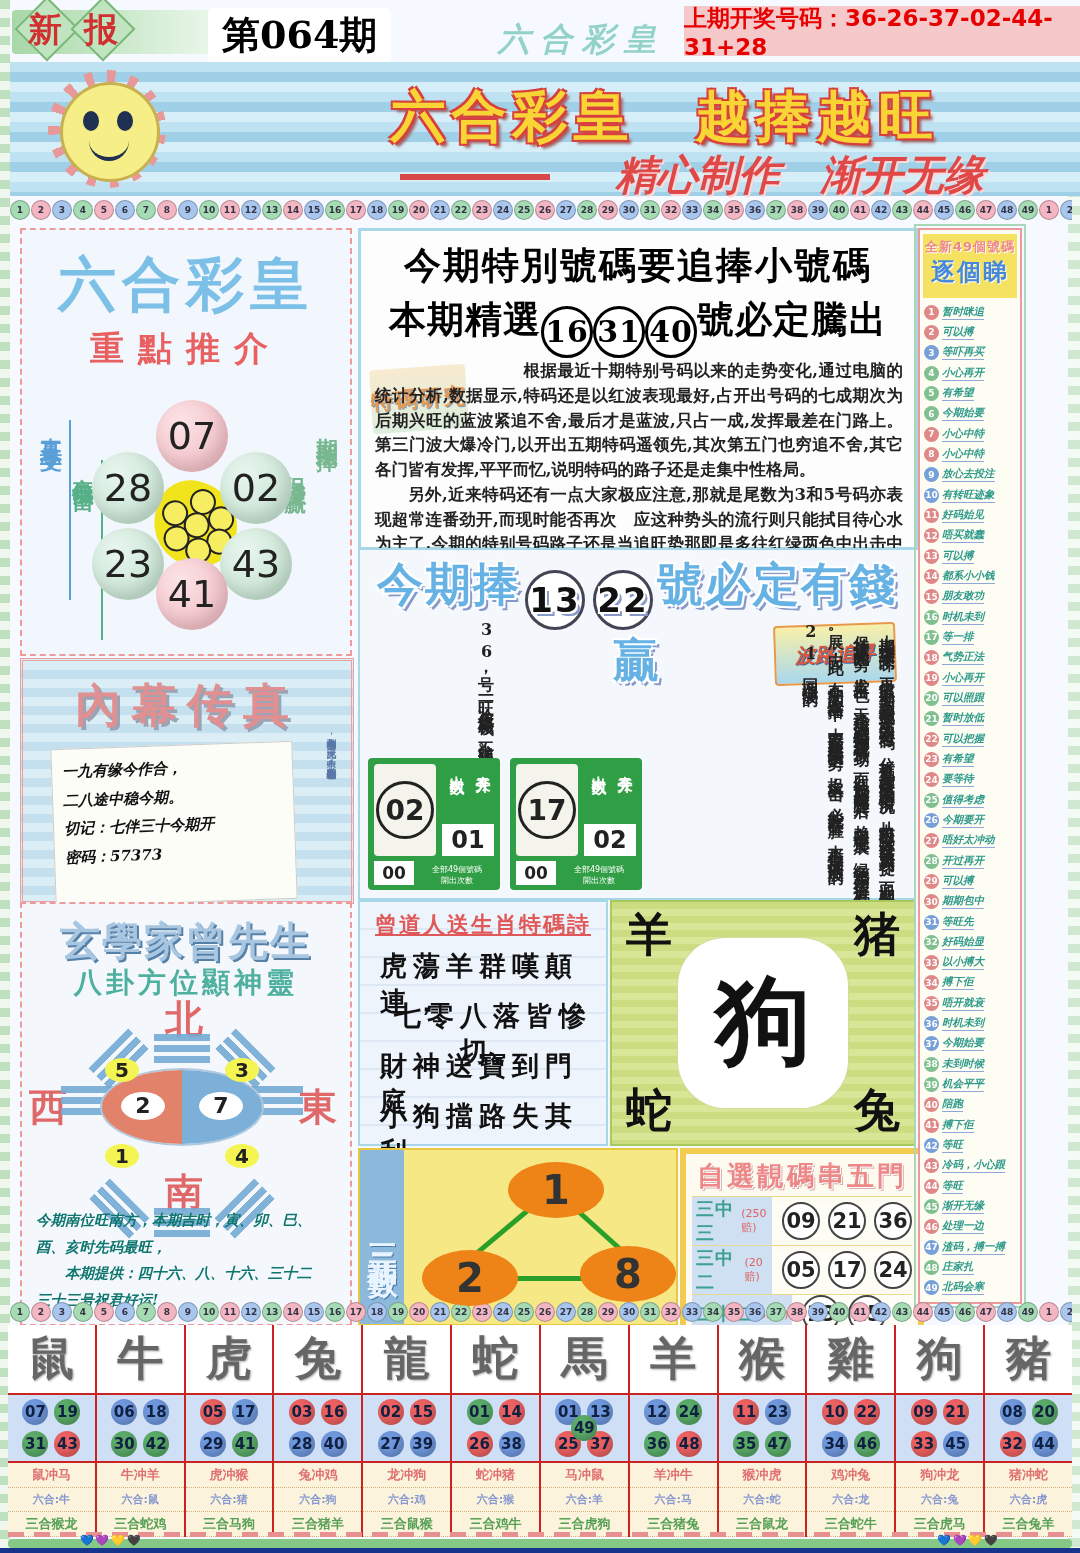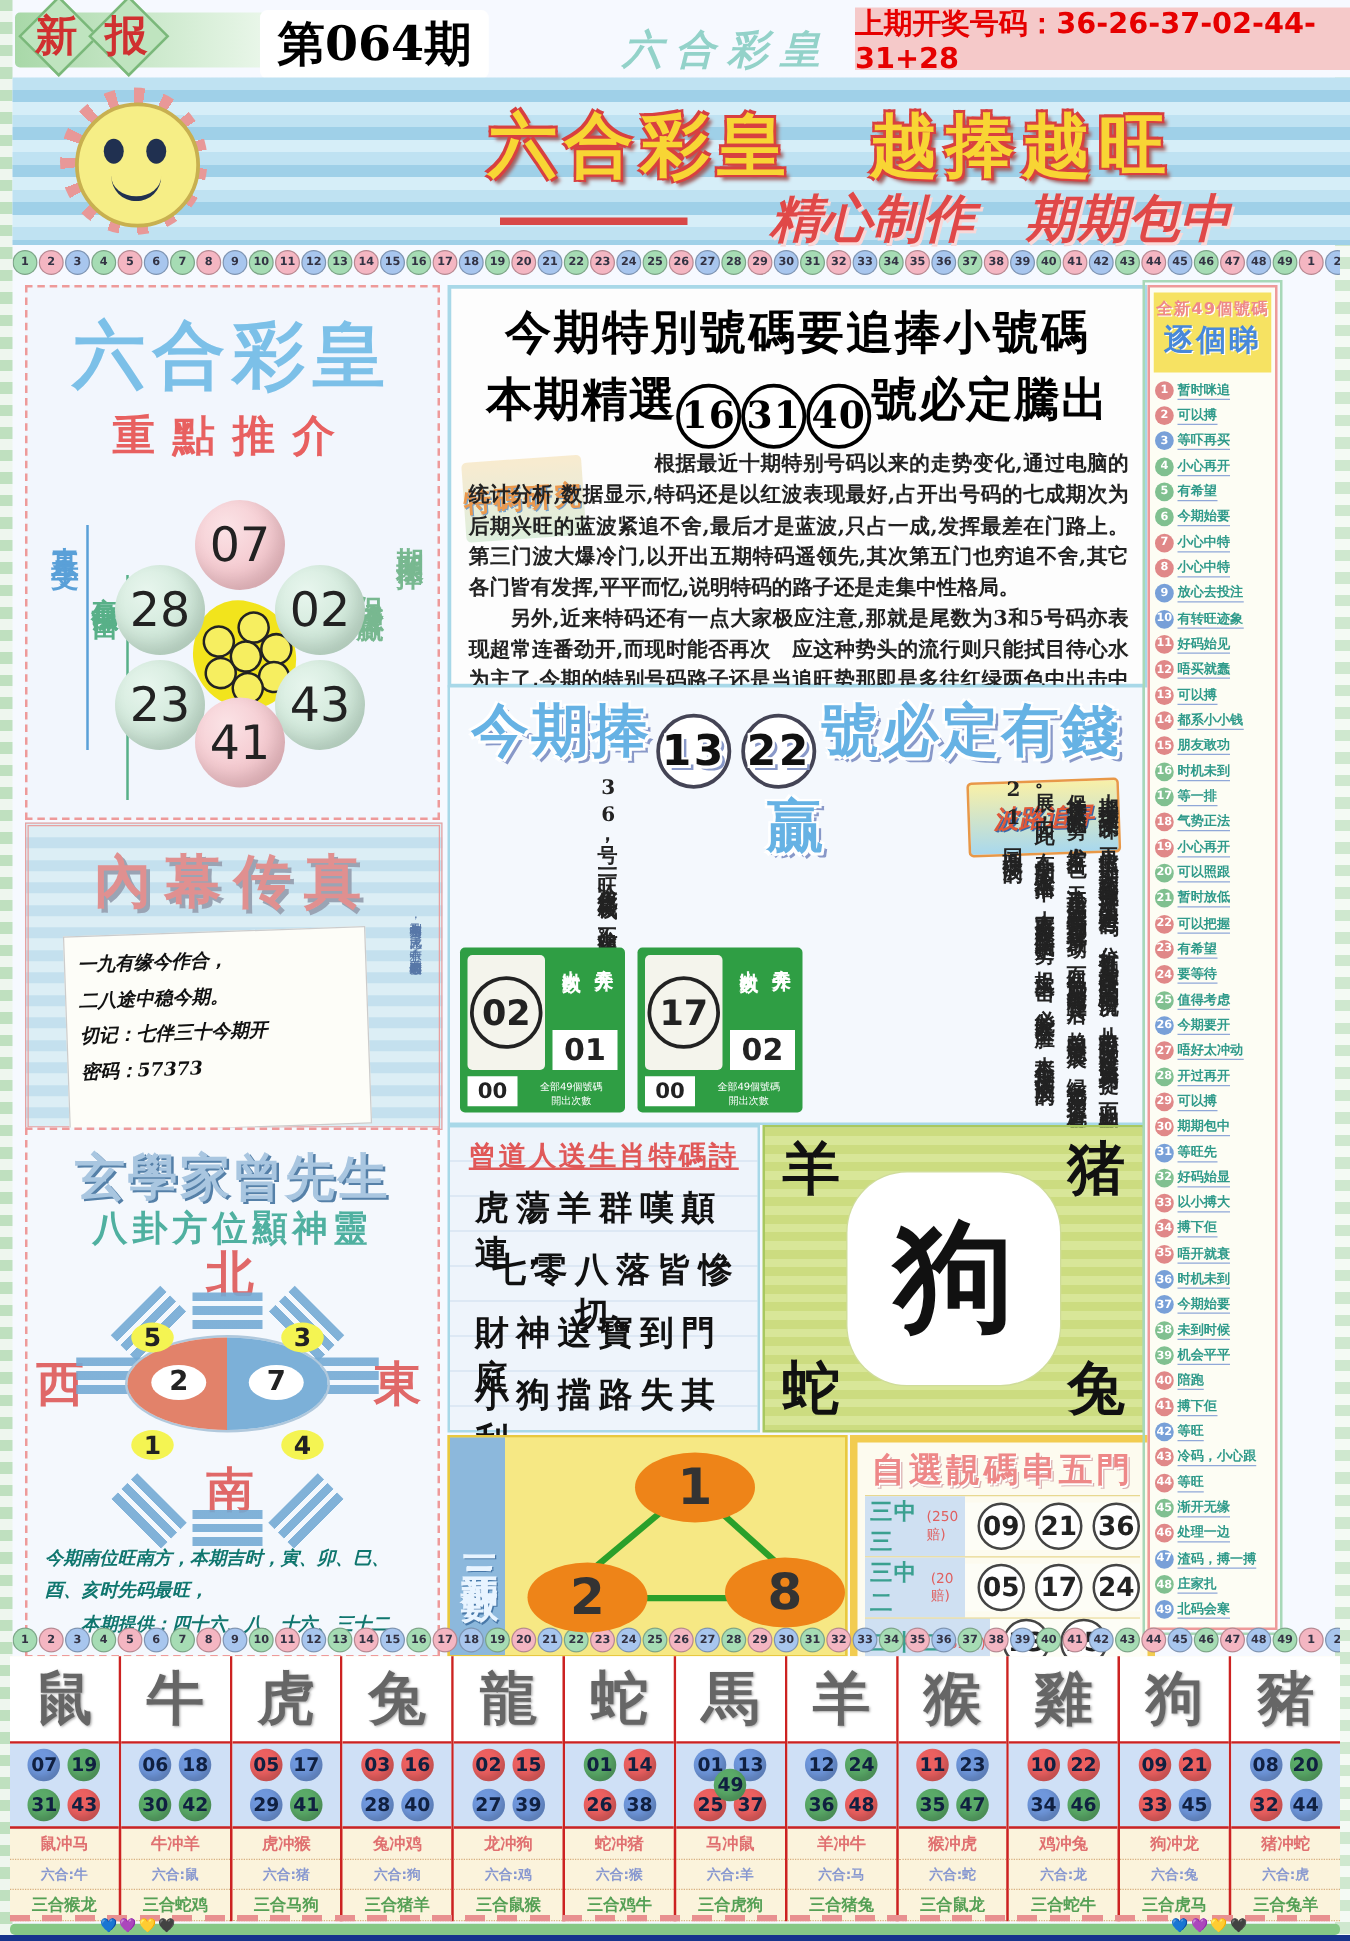--- a/index.html
+++ b/index.html
@@ -142,21 +142,21 @@
         font-size:21px;font-weight:bold;background:#fff;}
   
   .sidebar{left:918px;top:228px;width:100px;height:1072px;background:#fdfdf4;border:2px solid #ee9a9a;outline:2px solid #a8d8b8;outline-offset:2px;}
   .sb-title{left:3px;right:3px;top:4px;height:64px;background:#f6e262;text-align:center;}
   .sb-t1{font-size:13px;font-weight:900;color:#ee8888;text-shadow:1px 1px 0 #fff;letter-spacing:1px;padding-top:4px;}
   .sb-t2{font-size:24px;font-weight:900;color:#4888d8;letter-spacing:2px;text-shadow:1px 1px 0 #fff;}
   .sb-list{position:absolute;left:4px;right:2px;top:72px;bottom:4px;display:flex;flex-direction:column;}
   .sb-item{flex:1;display:flex;align-items:center;gap:3px;min-height:0;}
   .sb-ball{flex:0 0 15px;height:15px;border-radius:50%;color:#fff;font-size:9px;font-weight:bold;display:inline-flex;align-items:center;justify-content:center;}
   .bc-red{background:#e08888;} .bc-blue{background:#78a0d8;} .bc-green{background:#80c090;}
-  .sb-text{font-size:10.5px;font-weight:bold;color:#2f9a8a;border-bottom:1px solid #90a8d8;white-space:nowrap;}
+  .sb-text{font-size:10.5px;font-weight:bold;color:#2f9a8a;border-bottom:1px solid #90a8d8;white-space:nowrap;font-style:italic;}
   
   .ztable{left:8px;top:1325px;width:1064px;height:212px;display:flex;background:#fbf3dc;}
   .zcol{flex:1;display:flex;flex-direction:column;border-left:2px solid #cc2222;}
   .zcol:first-child{border-left:none;}
   .z-animal{height:68px;background:#fff;border-bottom:2px solid #cc2222;display:flex;align-items:center;justify-content:center;
             font-size:46px;font-weight:900;font-family:"DejaVu Serif",serif;color:#666;text-shadow:1px 1px 2px #aaa;}
   .z-nums{height:62px;background:#cfe0f6;border-bottom:2px solid #cc2222;position:relative;
           display:flex;flex-wrap:wrap;align-items:center;justify-content:center;gap:2px 6px;padding:2px 0;}
   .zball{width:26px;height:26px;border-radius:50%;display:flex;align-items:center;justify-content:center;
          font-size:15px;font-weight:900;color:#102040;box-shadow:inset -3px -4px 6px rgba(0,0,0,.18);}
@@ -187,21 +187,21 @@
   <div class="abs banner">
     <div class="abs sun">
       <div class="abs sun-core">
         <div class="abs sun-eye" style="left:20px;"></div>
         <div class="abs sun-eye" style="left:54px;"></div>
         <div class="abs sun-smile"></div>
       </div>
     </div>
     <div class="abs banner-title">六合彩皇　越捧越旺</div>
     <div class="abs banner-dash"></div>
-    <div class="abs banner-sub">精心制作　期期包中</div>
+    <div class="abs banner-sub">精心制作　渐开无缘</div>
   </div>
 
   <div class="abs strip" style="top:198px;" id="strip1">
       <b class="sc0">1</b>
       <b class="sc1">2</b>
       <b class="sc2">3</b>
       <b class="sc0">4</b>
       <b class="sc1">5</b>
       <b class="sc2">6</b>
       <b class="sc0">7</b>
@@ -309,20 +309,21 @@
       <div class="tnum" style="right:58px;top:58px;">3</div>
       <div class="tnum" style="left:58px;bottom:42px;">1</div>
       <div class="tnum" style="right:58px;bottom:42px;">4</div>
       <div class="wnum" style="left:74px;top:92px;">2</div>
       <div class="wnum" style="right:74px;top:92px;">7</div>
     </div>
     <div class="abs mys-foot" id="mys-foot">
         <div>今期南位旺南方，本期吉时，寅、卯、巳、</div>
         <div>酉、亥时先码最旺，</div>
         <div>　　本期提供：四十六、八、十六、三十二</div>
+        <div>三十三号祝君好运!</div>
       </div>
   </div>
 
   <div class="abs special" style="left:358px;top:228px;width:554px;height:316px;">
     <div class="abs sp-h sp-h1">今期特別號碼要追捧小號碼</div>
     <div class="abs sp-h sp-h2">
       <span>本期精選</span><span class="circ">16</span><span class="circ">31</span><span class="circ">40</span><span>號必定騰出</span>
     </div>
     <div class="abs sp-stamp">特碼研究</div>
     <div class="abs sp-body">

